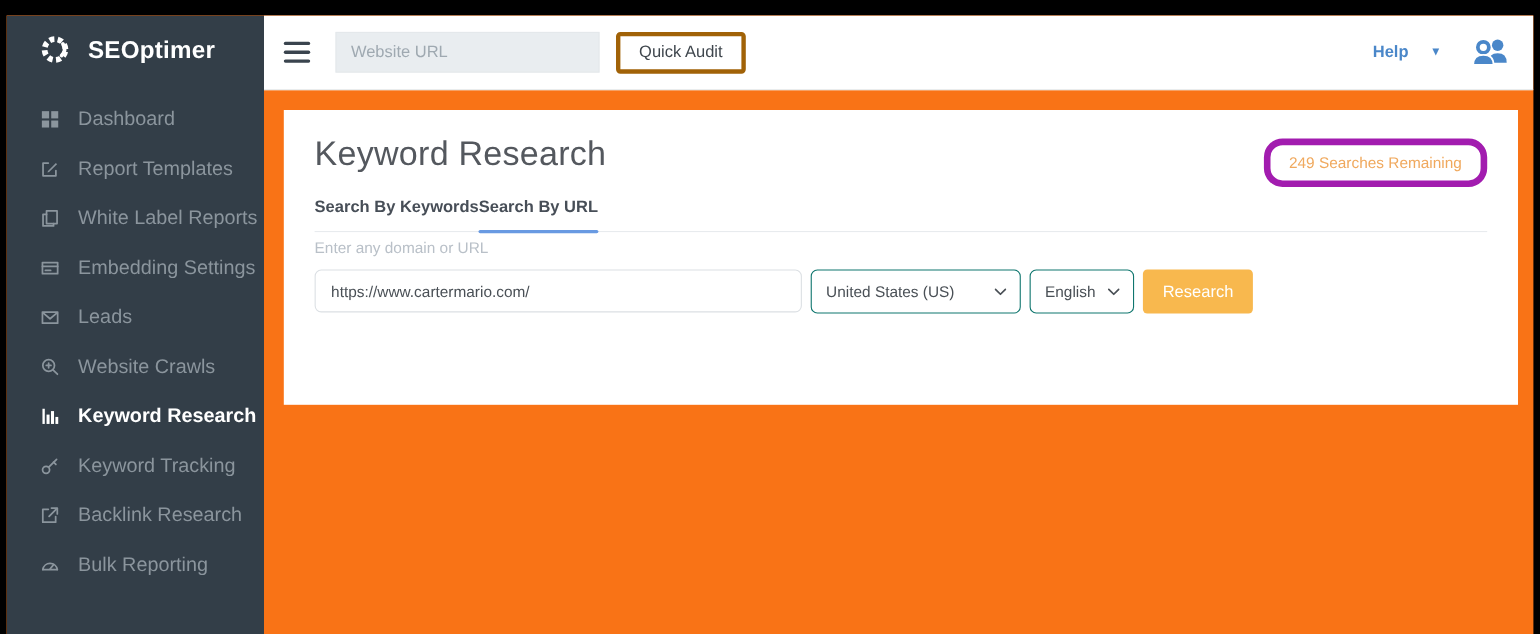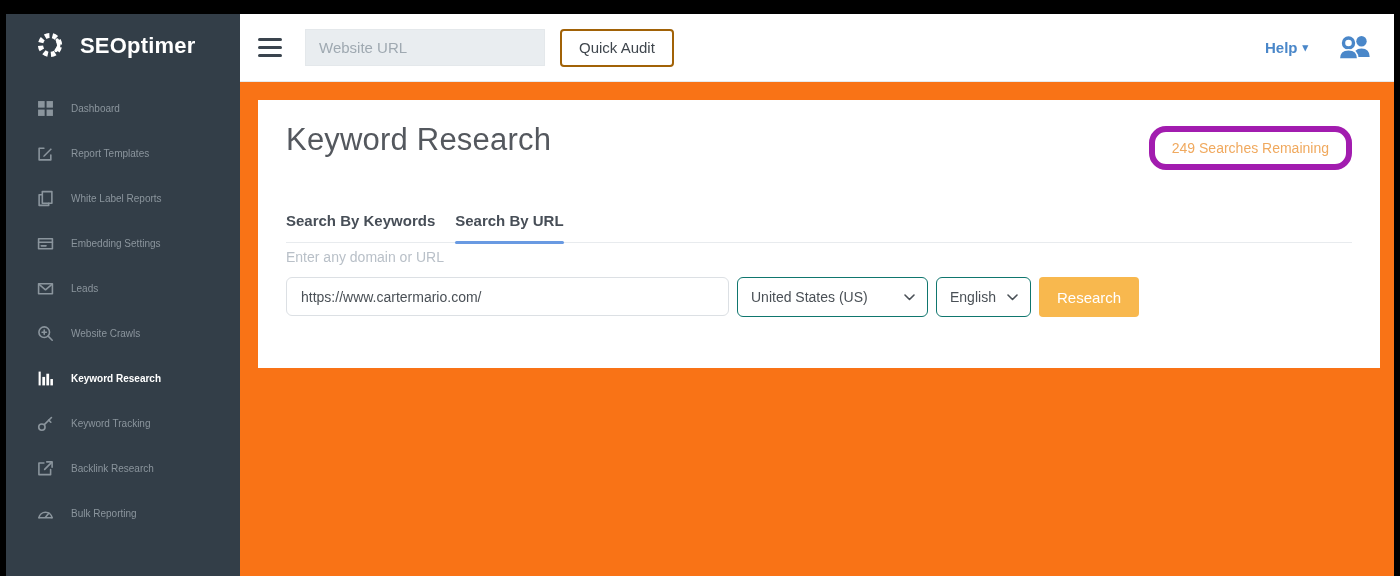--- a/index.html
+++ b/index.html
@@ -22,21 +22,21 @@
     display: flex; flex-direction: column;
   }
   .logo {
     height: 64px; display: flex; align-items: center;
     padding-left: 30px; gap: 10px; cursor: pointer;
   }
   .logo-text { color: #fff; font-size: 22px; font-weight: 700; letter-spacing: 0.2px; }
   .nav { padding-top: 8px; }
   .nav-item {
     height: 45px; display: flex; align-items: center;
-    padding-left: 31px; gap: 17px; font-size: 10px; cursor: pointer;
+    padding-left: 31px; gap: 17px; font-size: 18px; cursor: pointer;
     color: #8b959d;
   }
   .nav-item.active { color: #ffffff; font-weight: 600; }
   .nav-icon { width: 17px; height: 17px; flex: 0 0 17px; display: flex; align-items: center; justify-content: center; }
   .nav-icon svg { width: 17px; height: 17px; }
 
   
   .right-col { flex: 1; display: flex; flex-direction: column; min-width: 0; }
 
   
@@ -47,38 +47,38 @@
   .hamburger { width: 24px; height: 19px; display: flex; flex-direction: column; justify-content: space-between; cursor: pointer; margin-right: 23px; }
   .hamburger span { display: block; height: 3.4px; border-radius: 2px; background: #3a444e; }
   .url-input {
     width: 240px; height: 37px; background: #e9edf0; border: 1px solid #e4e8eb;
     border-radius: 0; padding: 0 13px; font-size: 15px; color: #49525a;
     font-family: "Liberation Sans", sans-serif; outline: none;
   }
   .url-input::placeholder { color: #9fa9b1; }
   .quick-audit {
     margin-left: 15px; height: 38px; padding: 0 17px; background: #fff;
-    border: 2px solid #a16207; border-radius: 4px; font-size: 15px; color: #3f464d;
+    border: 4px solid #a16207; border-radius: 4px; font-size: 15px; color: #3f464d;
     font-family: "Liberation Sans", sans-serif; cursor: pointer;
   }
   .topbar-right { margin-left: auto; display: flex; align-items: center; gap: 30px; }
-  .help { color: #4a87c9; font-size: 15px; font-weight: 700; cursor: pointer; display: flex; align-items: center; gap: 5px; }
+  .help { color: #4a87c9; font-size: 15px; font-weight: 700; cursor: pointer; display: flex; align-items: center; gap: 22px; }
   .help .caret { font-size: 11px; line-height: 1; }
   .users-btn { cursor: pointer; display: flex; align-items: center; }
 
   
   .main { flex: 1; padding: 18px 14px 0 18px; }
   .card { background: #fff; height: 268px; padding: 22px 28px; }
   .card-head { display: flex; align-items: flex-start; justify-content: space-between; }
   .page-title { font-size: 31px; font-weight: 400; color: #54585e; letter-spacing: 0.2px; }
   .badge {
     margin-top: 4px; border: 6px solid #a21caf; color: #f0a95e;
     border-radius: 17px; padding: 8px 17px; font-size: 14px; white-space: nowrap;
   }
-  .tabs { margin-top: 42px; display: flex; gap: 20px; border-bottom: 1px solid #e8ebee; }
+  .tabs { margin-top: 10px; display: flex; border-bottom: 1px solid #e8ebee; }
   .tab { position: relative; font-size: 15px; font-weight: 700; color: #474e57; padding-bottom: 13px; cursor: pointer; }
   .tab.active::after {
     content: ""; position: absolute; left: 0; right: 0; bottom: -2px; height: 3px;
     background: #699ae2; border-radius: 2px;
   }
   .field-label { margin-top: 6px; font-size: 14px; color: #b9c0c8; }
   .form-row { margin-top: 12px; display: flex; align-items: flex-start; gap: 8px; }
   .domain-input {
     width: 443px; height: 39px; border: 1px solid #dce0e4; border-radius: 6px;
     padding: 0 14px; font-size: 14px; color: #4a5056; outline: none;

